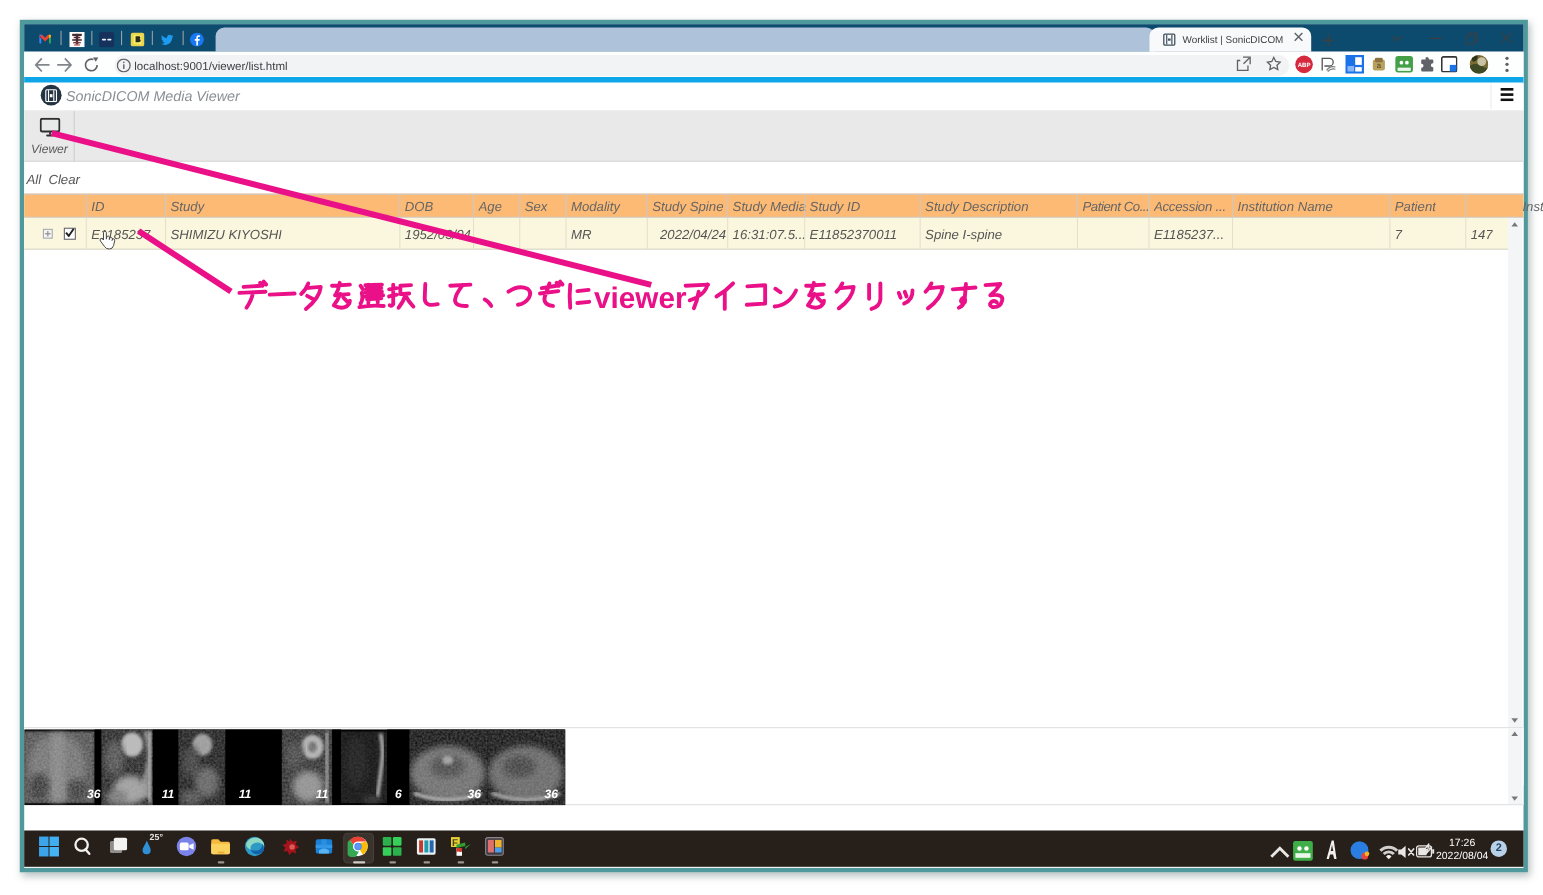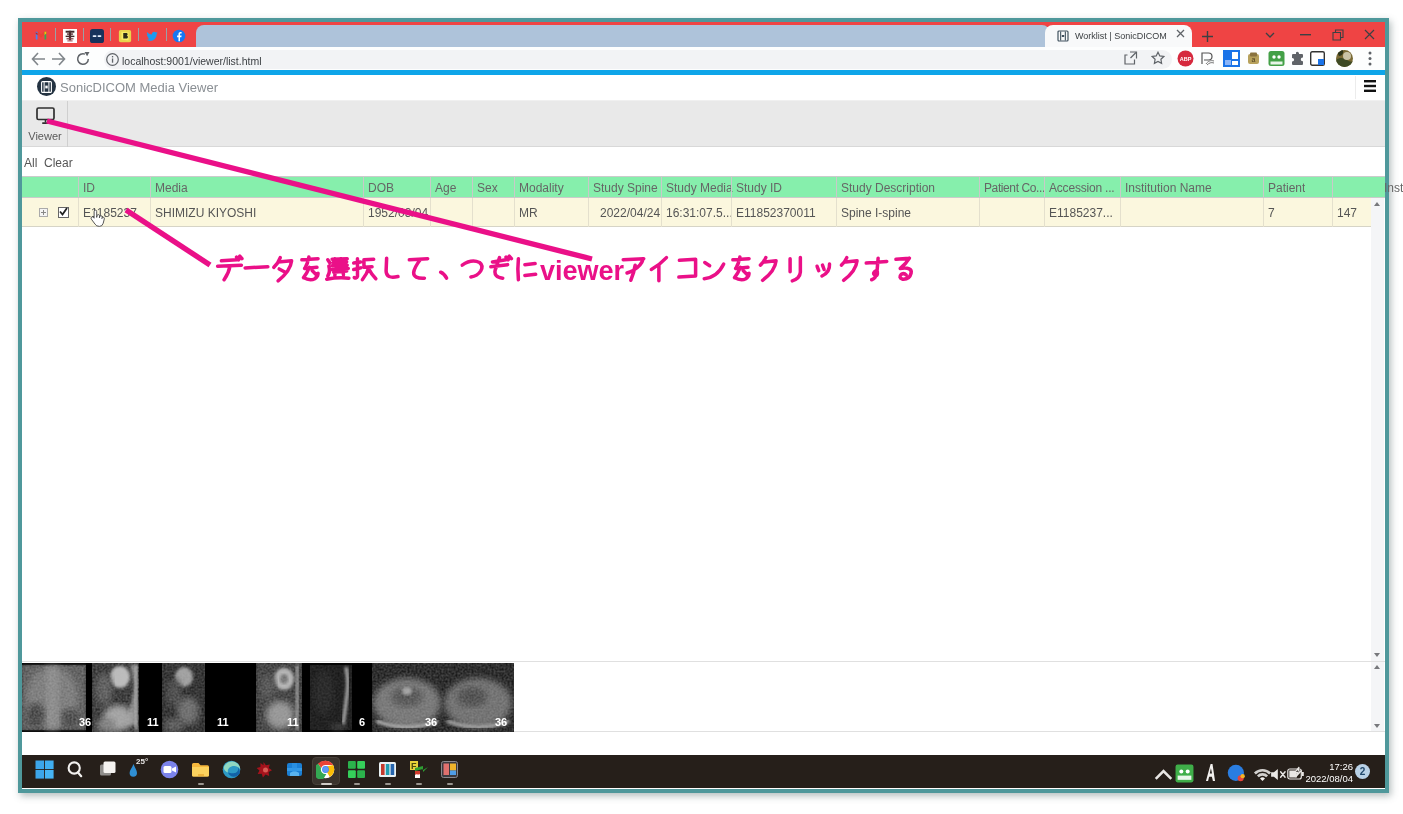--- a/index.html
+++ b/index.html
@@ -2,65 +2,65 @@
 <html><head>
 <meta charset="utf-8">
 <style>
 html,body{margin:0;padding:0;}
 body{width:1403px;height:814px;background:#fff;overflow:hidden;position:relative;
   font-family:"Liberation Sans",sans-serif;}
 *{box-sizing:border-box;}
 #shot{position:absolute;left:18px;top:18px;width:1371px;height:775px;
   border:4px solid #4f989b;background:#fff;box-shadow:2px 3px 7px rgba(90,110,110,.45);}
 
-#tabstrip{position:absolute;left:0;top:0;width:1363px;height:25px;background:#ef4444;}
+#tabstrip{position:absolute;left:0;top:0;width:1363px;height:25px;background:#0c4a6e;}
 .pindiv{position:absolute;top:6px;width:1px;height:13px;background:#9aa0a6;}
 .fav{position:absolute;top:7px;width:14px;height:14px;}
 #bluebar{position:absolute;left:174px;top:3px;width:854px;height:22px;background:#aec3da;border-radius:8px 8px 0 0;}
 #activetab{position:absolute;left:1023px;top:3px;width:147px;height:22px;background:#f8f9fa;border-radius:8px 8px 0 0;}
 #activetab .title{position:absolute;left:30px;top:6px;font-size:9px;letter-spacing:0px;color:#3c4043;white-space:nowrap;}
 #activetab .tclose{position:absolute;right:7px;top:4px;font-size:12px;color:#5f6368;}
 .winctl{position:absolute;top:4px;color:#3c4043;font-size:13px;}
 
 #addrbar{position:absolute;left:0;top:25px;width:1363px;height:28px;background:#fdfefe;border-bottom:5px solid #0ea5e9;}
 .navic{position:absolute;top:4px;color:#717579;font-size:15px;}
 #urlpill{position:absolute;left:82px;top:3px;width:1068px;height:19px;background:#f2f3f5;border-radius:10px;}
 #urltext{position:absolute;left:100px;top:8px;font-size:10.5px;color:#3b3f43;}
 
-#page{position:absolute;left:0;top:54px;width:1363px;height:638px;background:#fff;}
+#page{position:absolute;left:0;top:54px;width:1363px;height:638px;background:#fff;font-style:italic;}
 #hdrrow{position:absolute;left:0;top:0;width:1363px;height:25px;background:#fff;}
 #hdrlogo{position:absolute;left:15px;top:1px;width:19px;height:19px;border-radius:50%;background:#243342;}
 #hdrtitle{position:absolute;left:38px;top:4px;font-size:13px;color:#8a8f94;}
 #hdrdiv{position:absolute;left:1333px;top:0px;width:1px;height:23px;background:#ececec;}
 #hamb{position:absolute;left:1342px;top:4px;width:12px;height:12px;}
 #toolband{position:absolute;left:0;top:24px;width:1363px;height:47px;background:#e9e9e9;border-top:1px solid #f0f0f0;border-bottom:1px solid #d8d8d8;}
 #viewerbtn{position:absolute;left:0;top:0;width:46px;height:46px;border-right:1px solid #cfcfcf;}
 #viewerlbl{position:absolute;left:0;top:29px;width:46px;text-align:center;font-size:11px;color:#5a5a5a;}
 #allclear{position:absolute;left:2px;top:80px;font-size:12px;color:#555;text-align:center;}
 
-#thead{position:absolute;left:0;top:100px;width:1363px;height:22px;background:#86efac;border-top:1px solid #cbcbcb;border-bottom:1px solid #cbcbcb;}
+#thead{position:absolute;left:0;top:100px;width:1363px;height:22px;background:#fdba74;border-top:1px solid #cbcbcb;border-bottom:1px solid #cbcbcb;}
 #trow{position:absolute;left:0;top:122px;width:1349px;height:29px;background:#fbf7de;border-bottom:1px solid #d6d4c6;}
 .hc{position:absolute;top:4px;font-size:12px;color:#666;white-space:nowrap;overflow:hidden;}
 .hv{position:absolute;top:0;width:1px;height:21px;background:#c9c9c9;}
 .rv{position:absolute;top:0;width:1px;height:29px;background:#e4e0cd;}
 .rc{position:absolute;top:8px;font-size:12px;color:#555;white-space:nowrap;overflow:hidden;}
 
 .sbar{position:absolute;background:#f4f5f7;}
 .sarrow{position:absolute;width:0;height:0;left:3px;}
 .up{border-left:3.5px solid transparent;border-right:3.5px solid transparent;border-bottom:4.5px solid #77787c;}
 .dn{border-left:3.5px solid transparent;border-right:3.5px solid transparent;border-top:4.5px solid #77787c;}
 
 #thumbpane{position:absolute;left:0;top:585px;width:1363px;height:71px;background:#fff;border-top:1px solid #e0e0e0;border-bottom:1px solid #e0e0e0;}
 .thn{position:absolute;bottom:3px;font-size:11px;font-weight:bold;color:#fff;}
 
 #taskbar{position:absolute;left:0;top:733px;width:1363px;height:33px;background:#261f1a;}
 .tbi{position:absolute;top:5px;width:19px;height:19px;}
 .runline{position:absolute;top:28px;width:6px;height:2px;background:#9a958f;border-radius:1px;}
 #chromebox{position:absolute;left:290px;top:2px;width:28px;height:28px;background:#3a332d;border:1px solid #48413a;border-radius:4px;}
-#clock{position:absolute;right:32px;top:6px;color:#fff;font-size:9.5px;text-align:right;line-height:12px;}
+#clock{position:absolute;right:32px;top:6px;color:#fff;font-size:9.5px;text-align:center;line-height:12px;}
 #badge2{position:absolute;right:15px;top:9px;width:15px;height:15px;border-radius:50%;background:#b9d1e6;color:#20486b;font-size:10px;font-weight:bold;text-align:center;line-height:15px;}
 
 #annot{position:absolute;left:0;top:0;width:1403px;height:814px;pointer-events:none;}
 </style>
 </head>
 <body>
 <div id="shot">
   <div id="tabstrip">
 
     <svg class="fav" style="left:12px" viewBox="0 0 16 16">
@@ -233,21 +233,21 @@
           <rect x="8.7" y="12.5" width="1.6" height="3" fill="#2f2f2f"></rect>
           <rect x="6" y="15.2" width="7" height="1.8" rx="0.9" fill="#2f2f2f"></rect>
         </svg>
       <div id="viewerlbl">Viewer</div>
     </div>
     <div id="allclear">All&nbsp; Clear</div>
     <div id="thead">
       <div class="hv" style="left:56px"></div>
         <div class="hc" style="left:61px">ID</div>
       <div class="hv" style="left:128px"></div>
-        <div class="hc" style="left:133px">Media</div>
+        <div class="hc" style="left:133px">Study</div>
       <div class="hv" style="left:341px"></div>
         <div class="hc" style="left:346px">DOB</div>
       <div class="hv" style="left:408px"></div>
         <div class="hc" style="left:413px">Age</div>
       <div class="hv" style="left:450px"></div>
         <div class="hc" style="left:455px">Sex</div>
       <div class="hv" style="left:492px"></div>
         <div class="hc" style="left:497px">Modality</div>
       <div class="hv" style="left:566px"></div>
         <div class="hc" style="left:571px">Study Spine</div>

